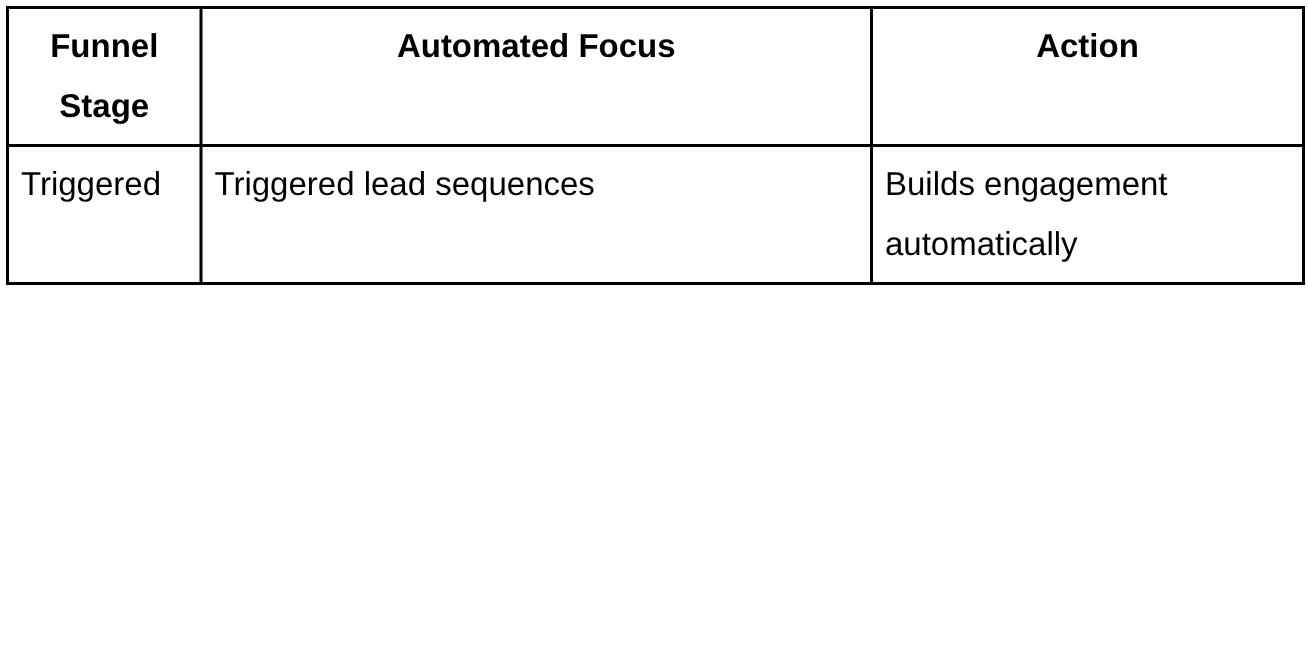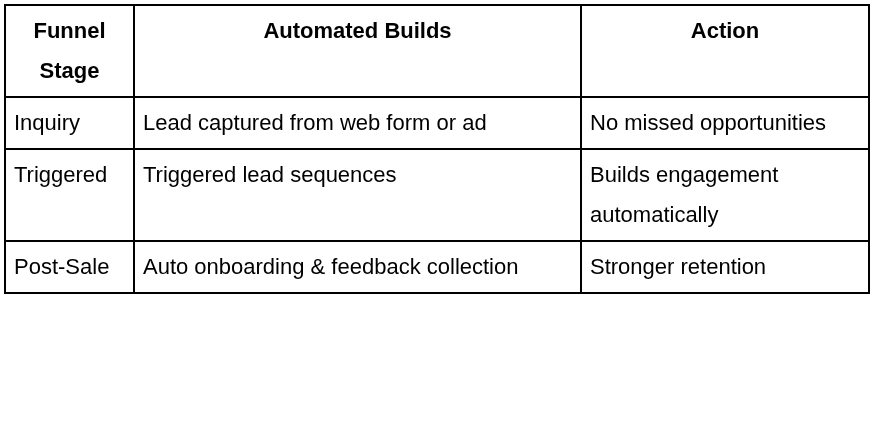--- a/index.html
+++ b/index.html
@@ -58,35 +58,25 @@
 <div class="table-wrap">
   <table class="funnel-table">
     <colgroup>
       <col class="col-stage">
       <col class="col-action">
       <col class="col-benefit">
     </colgroup>
     <thead>
       <tr>
         <th>Funnel Stage</th>
-        <th>Automated Builds</th>
+        <th>Automated Focus</th>
         <th>Action</th>
       </tr>
     </thead>
     <tbody>
       <tr>
-        <td class="stage-cell">Inquiry</td>
-        <td>Lead captured from web form or ad</td>
-        <td>No missed opportunities</td>
-      </tr>
-      <tr>
         <td class="stage-cell">Triggered</td>
         <td>Triggered lead sequences</td>
         <td>Builds engagement automatically</td>
-      </tr>
-      <tr>
-        <td class="stage-cell">Post-Sale</td>
-        <td>Auto onboarding &amp; feedback collection</td>
-        <td>Stronger retention</td>
       </tr>
     </tbody>
   </table>
 </div>
 
 </body></html>

